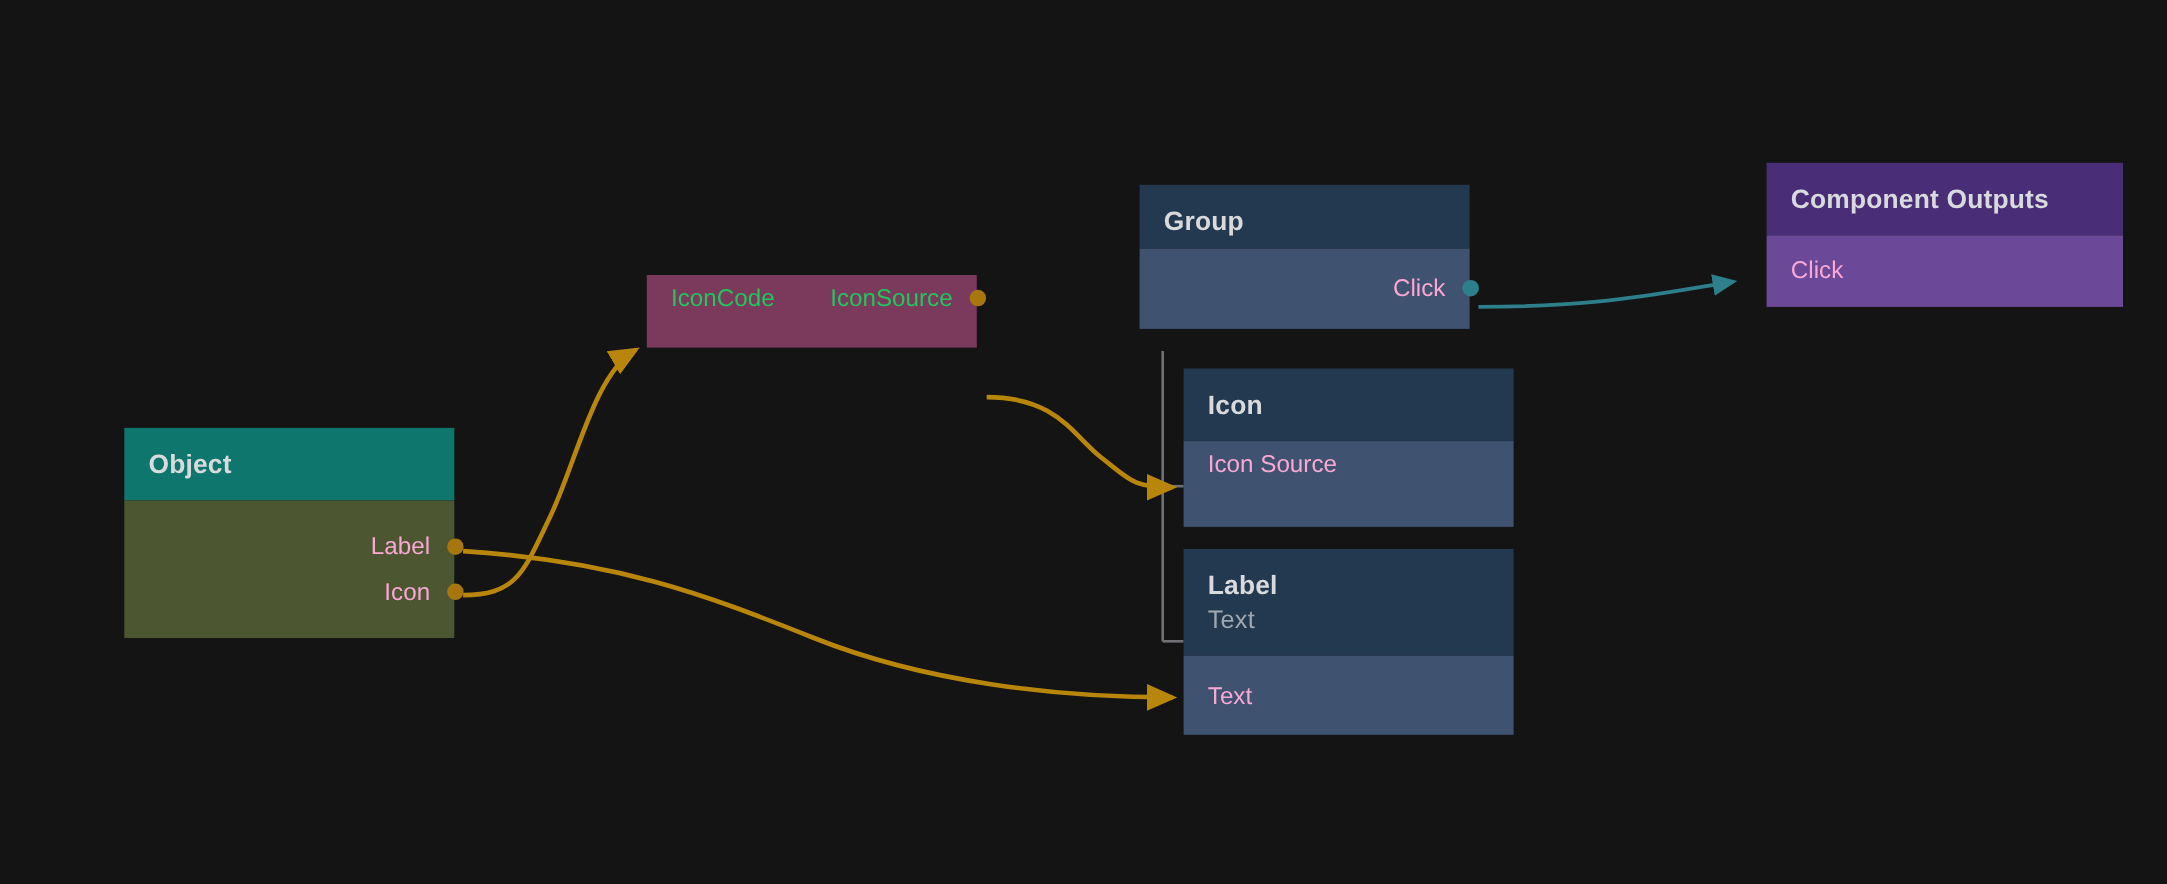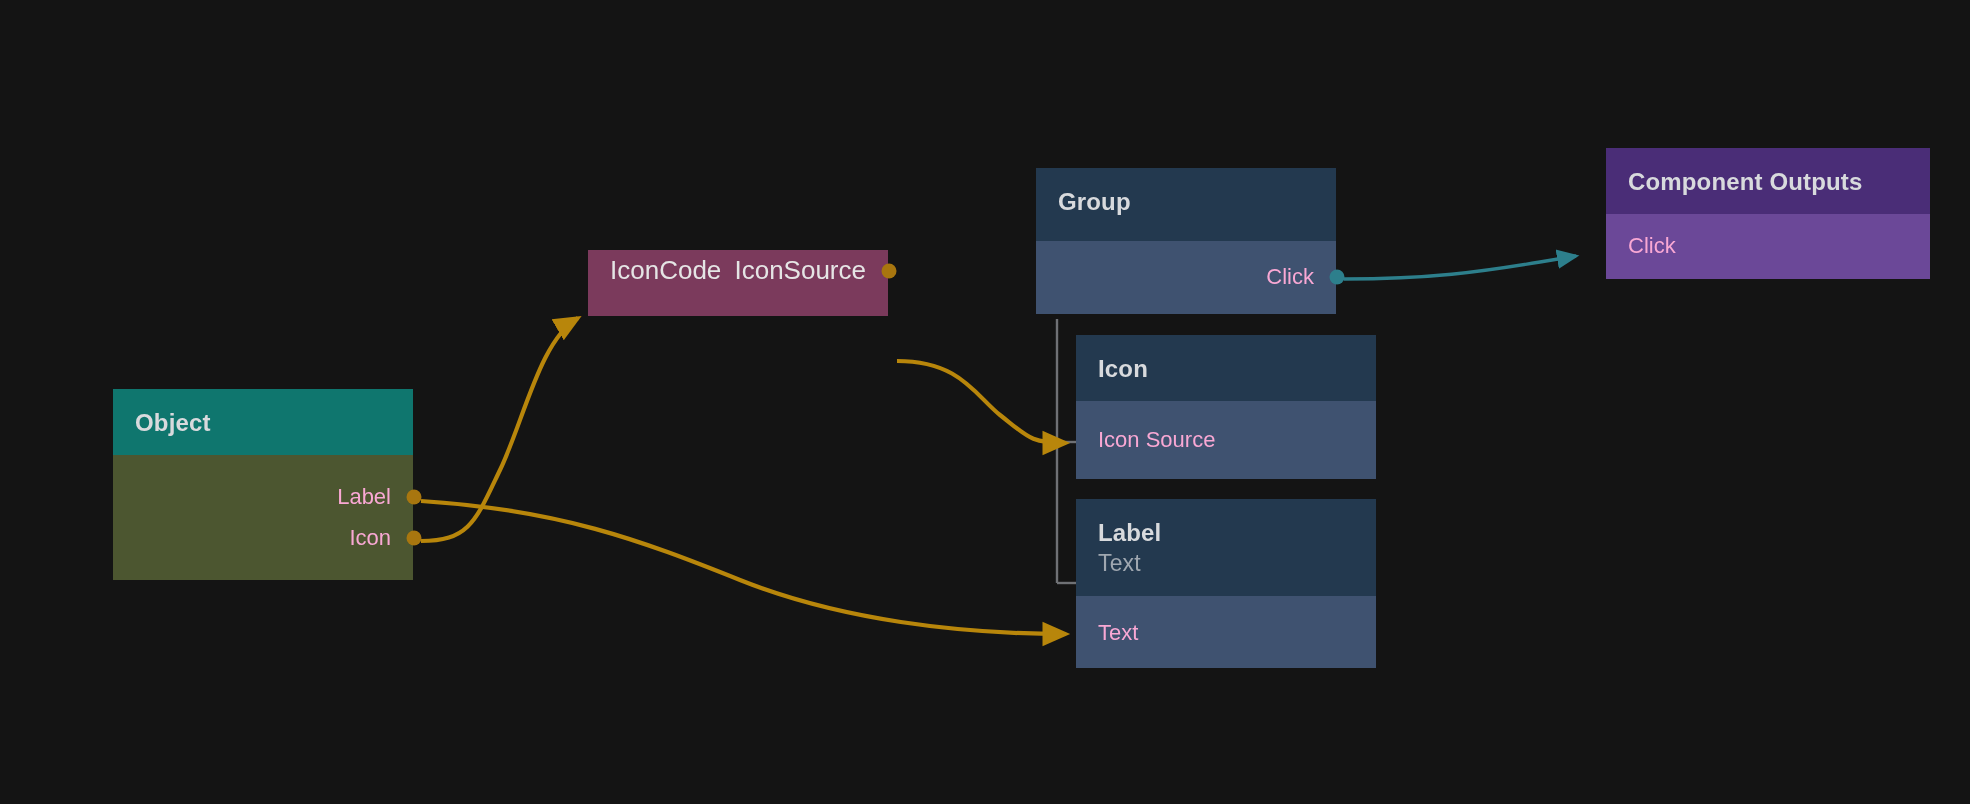--- a/index.html
+++ b/index.html
@@ -77,22 +77,22 @@
   .port.out { justify-content: flex-end;   padding-right: 22px; }
 
   .port-row {
     position: relative;
     box-sizing: border-box;
     display: flex;
     align-items: center;
     justify-content: space-between;
     height: 41px;
     padding: 0 22px;
-    color: #e5e5e5;
-    font-size: 26px;
+    color: #22c55e;
+    font-size: 22px;
     white-space: nowrap;
   }
 
   
   .dot {
     position: absolute;
     width: 15px;
     height: 15px;
     border-radius: 50%;
     top: 50%;
@@ -116,25 +116,25 @@
   .theme-purple .node-body   { background: #6b4898; }
 
   
   #node-object           { left: 113px; top: 389px;  width: 300px; }
   #node-object .node-body{ height: 125px; padding-top: 22px; }
 
   #node-function             { left: 588px; top: 250px; width: 300px; }
   #node-function .node-body  { height: 66px; }
 
   #node-group              { left: 1036px; top: 168px; width: 300px; }
-  #node-group .node-header { padding-bottom: 25px; }
+  #node-group .node-header { padding-bottom: 10px; }
   #node-group .node-body   { height: 73px; padding-top: 16px; }
 
   #node-icon             { left: 1076px; top: 335px; width: 300px; }
-  #node-icon .node-body  { height: 78px; padding-top: 19px; }
+  #node-icon .node-body  { height: 78px; padding-top: 1px; }
 
   #node-label              { left: 1076px; top: 499px; width: 300px; }
   #node-label .node-header { padding-bottom: 20px; }
   #node-label .node-body   { height: 72px; padding-top: 16px; }
 
   #node-component-outputs            { left: 1586px; top: 148px; width: 324px; margin-left: 20px; }
   #node-component-outputs .node-body { height: 65px; padding-top: 12px; }
 </style>
 </head>
 <body>

